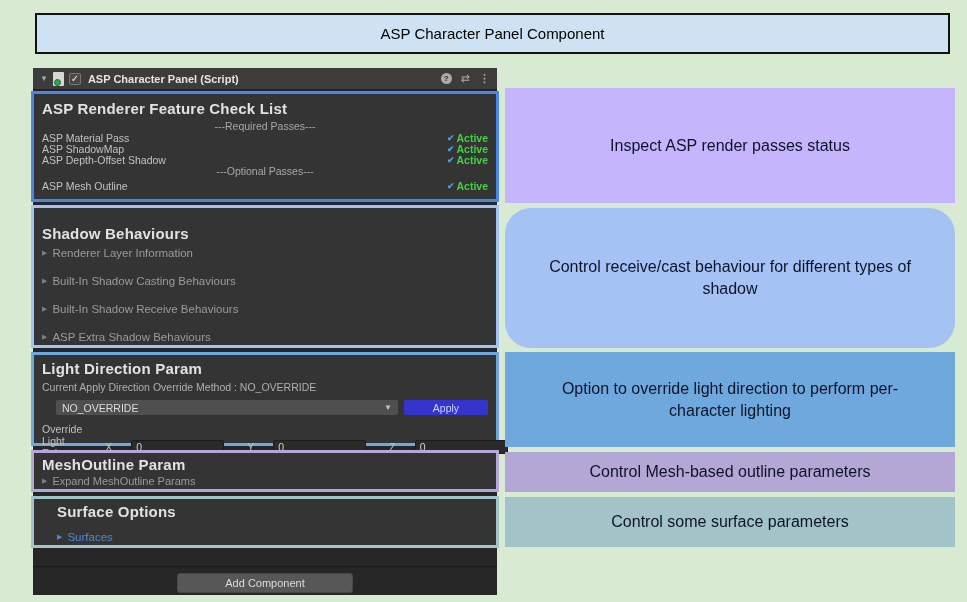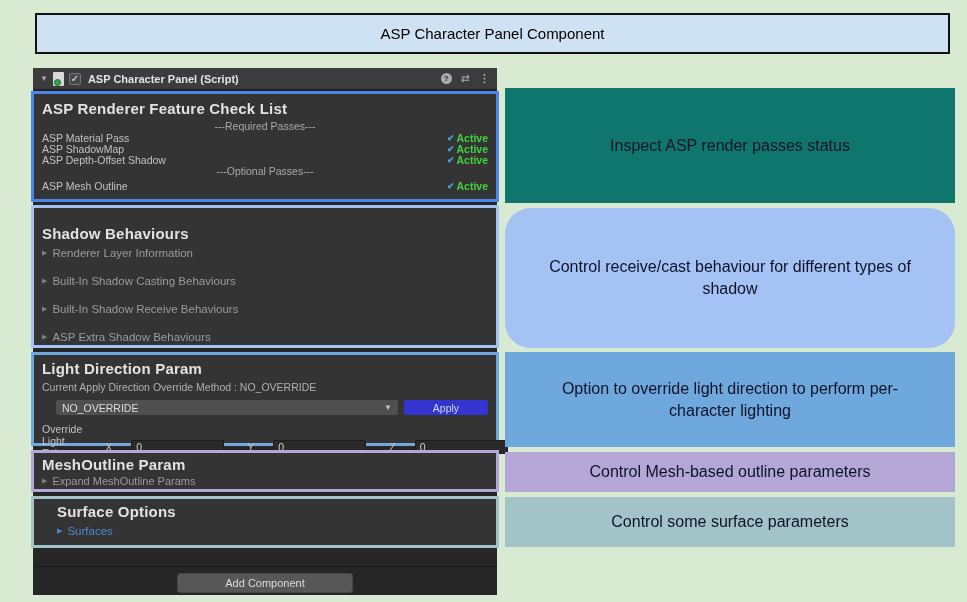--- a/index.html
+++ b/index.html
@@ -61,21 +61,21 @@
   .sub-label { font-size:10.5px; color:#b0b0b0; margin-top:4px; }
   .dd-row { display:flex; align-items:flex-end; margin-top:7px; gap:6px;padding-left:14px; }
   .dropdown { flex:1; height:15px; background:#4f4f4f; border-radius:2px; display:flex; align-items:center; padding:0 6px; font-size:10.5px; color:#dddddd; }
   .dd-arrow { margin-left:auto; color:#c4c4c4; font-size:8px; }
   .apply-btn { width:84px; height:15px; background:#3434cf; border:none; border-radius:2px; color:#ccd4ff; font-size:10.5px; font-family:"Liberation Sans", sans-serif; display:flex; align-items:center; justify-content:center; }
   .euler-row { display:flex; align-items:center; margin-top:8px; gap:19px; font-size:10.5px; color:#c2c2c2; }
   .axis-lab { margin-left:4px; color:#c2c2c2; }
   .axis-field { width:93px; height:14px; background:#2a2a2a; border:1px solid #1c1c1c; border-radius:2px; color:#d2d2d2; font-size:10.5px; font-family:"Liberation Sans", sans-serif; padding:0 4px; }
 
   .sec4 .foldout-row { margin-top:2px; font-size:11px; }
-  .sec5 .foldout-row { margin-top:5px;align-items:center; }
+  .sec5 .foldout-row { margin-top:11px;align-items:center; }
   .surf-link { color:#4f87d4; font-size:11.5px; }
   .tri-blue { color:#4f87d4; font-size:7px; }
 
   .insp-footer-line { position:absolute; left:0; right:0; top:498px; border-top:1px solid #1a1a1a; height:0; }
   .add-component { position:absolute; top:505px; left:144px; width:176px; height:20px; background:#575757; border:1px solid #474747; border-radius:3px; color:#dcdcdc; font-size:11px; font-family:"Liberation Sans", sans-serif; display:flex; align-items:center; justify-content:center; }
 
   
   .ann { position:absolute; left:505px; width:450px; display:flex; align-items:center; justify-content:center; text-align:center; font-size:16px; color:#0e1328; padding:0 38px; line-height:1.35; }
   .ann1 { top:88px;  height:115px; }
   .ann2 { top:208px; height:140px;border-radius:26px; }
@@ -196,19 +196,19 @@
       <div class="foldout-row">
         <span class="tri-blue">▶</span>
         <span class="surf-link">Surfaces</span>
       </div>
     </div>
 
     <div class="insp-footer-line"></div>
     <button class="add-component">Add Component</button>
   </div>
 
-  <div class="ann ann1" style="background-color: #0f766e;">Inspect ASP render passes status</div>
+  <div class="ann ann1" style="background-color: #c4b5fd;">Inspect ASP render passes status</div>
   <div class="ann ann2" style="background-color: rgb(164, 194, 244);">Control receive/cast behaviour for different types of shadow</div>
   <div class="ann ann3" style="background-color: rgb(111, 168, 220);">Option to override light direction to perform per-character lighting</div>
   <div class="ann ann4" style="background-color: rgb(180, 167, 214);">Control Mesh-based outline parameters</div>
   <div class="ann ann5" style="background-color: rgb(162, 196, 201);">Control some surface parameters</div>
 
 </div>
 
 </body></html>

